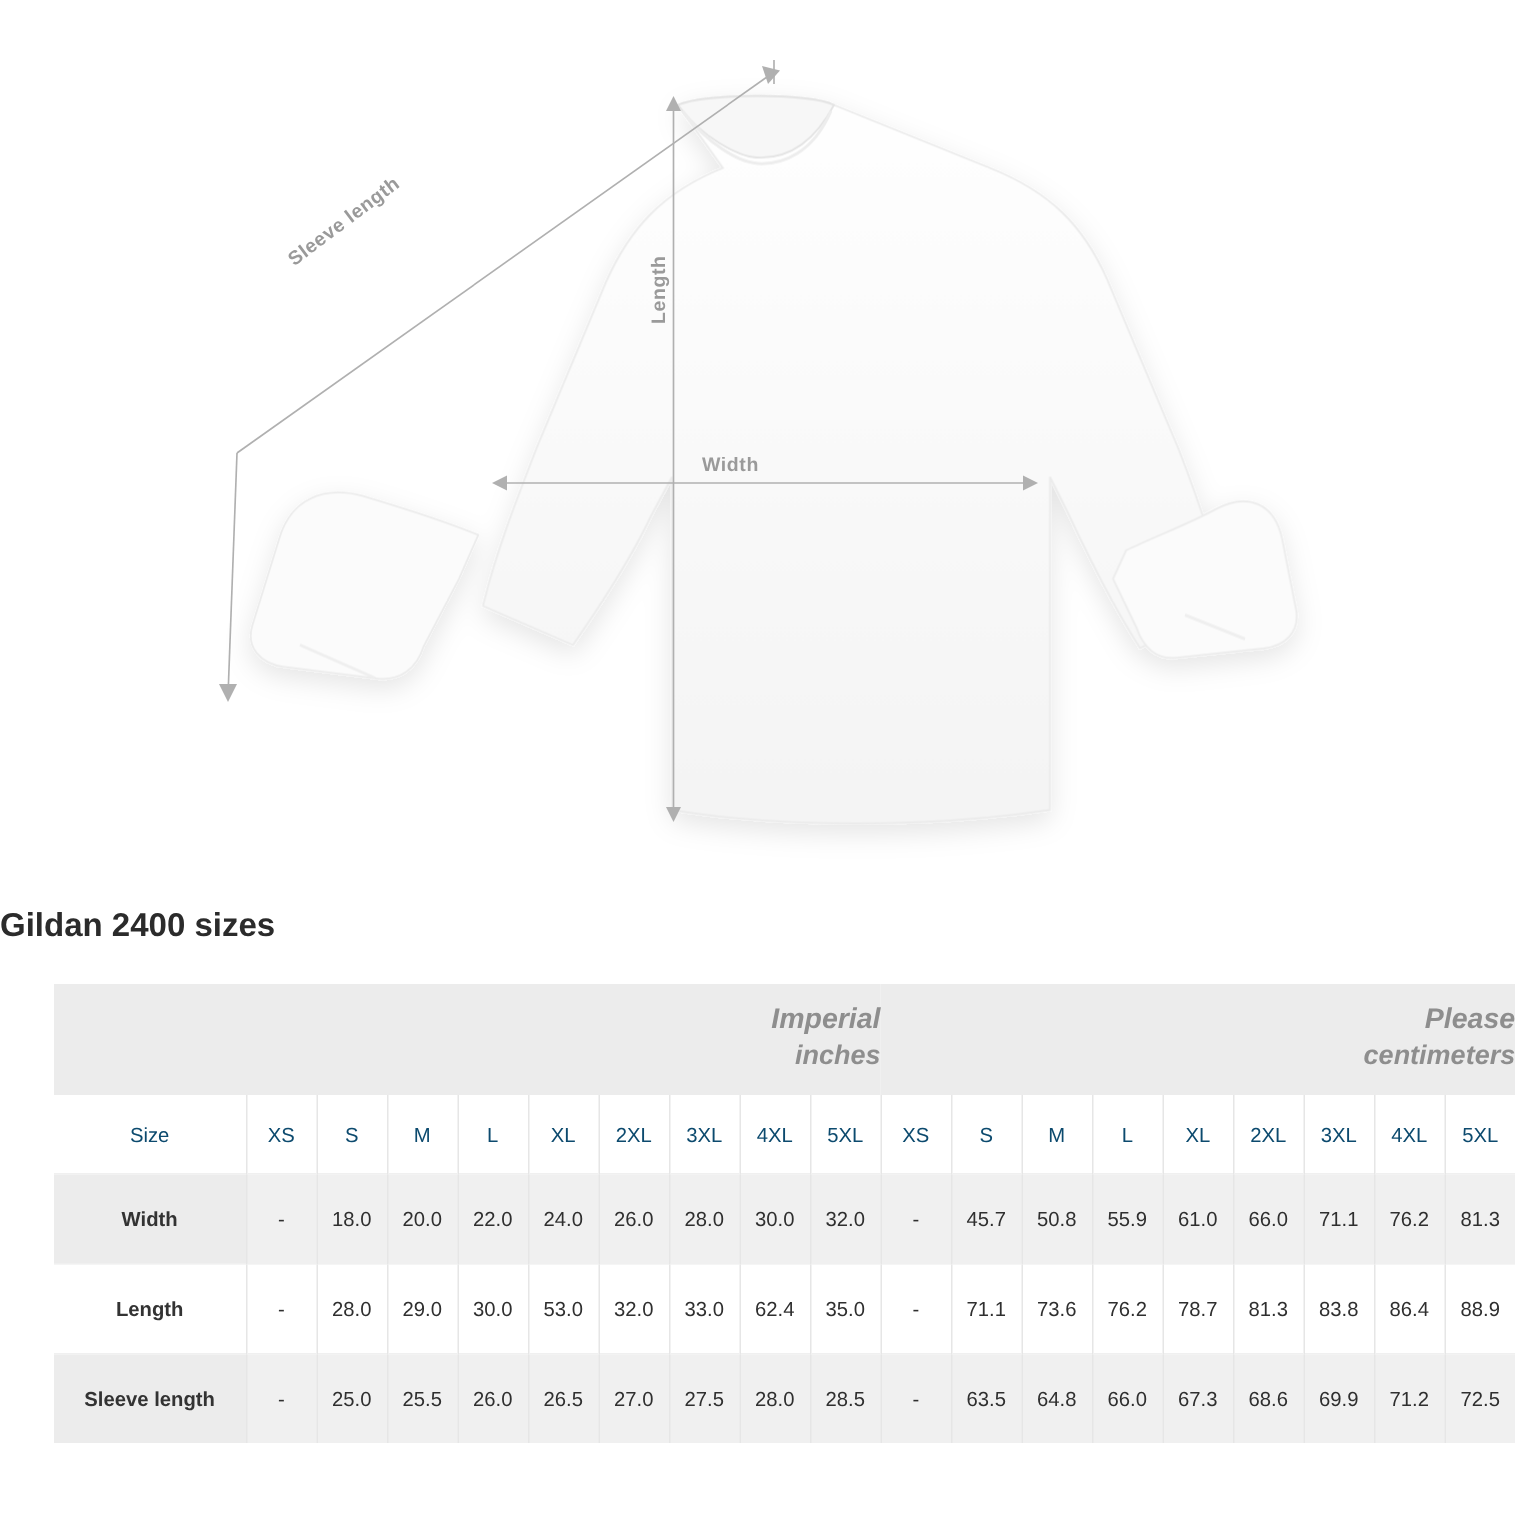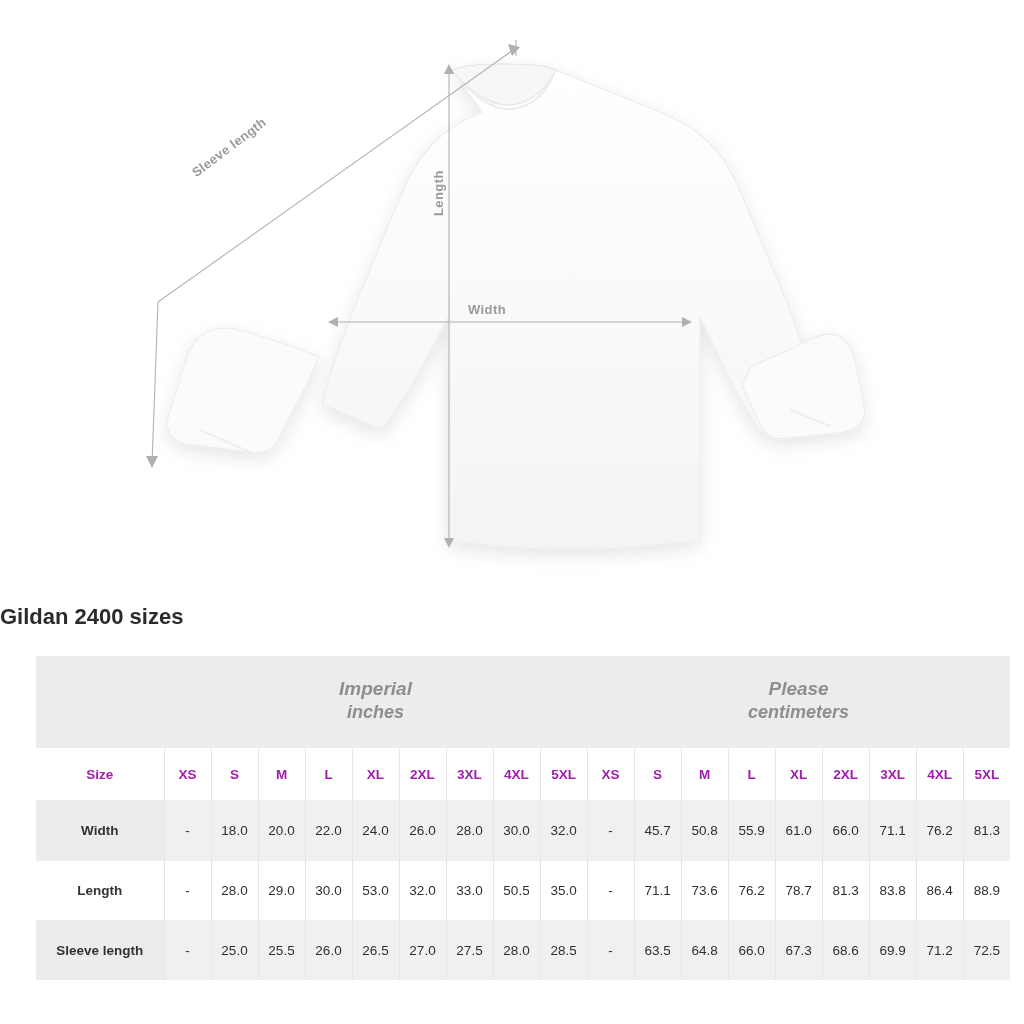--- a/index.html
+++ b/index.html
@@ -86,23 +86,23 @@
     table-layout: fixed;
   }
   table.size-table th,
   table.size-table td {
     padding: 0;
     margin: 0;
   }
 
   .unitrow th {
     background: #ececec;
-    height: 92px;
+    height: 74px;
     vertical-align: middle;
-    text-align: center;
+    text-align: right;
     border: none;
   }
   .unitrow th.blank {
     background: #ececec;
   }
   .unit-name {
     font-size: 19px;
     font-style: italic;
     font-weight: bold;
     color: #8e8e8e;
@@ -112,22 +112,22 @@
     font-size: 18px;
     font-style: italic;
     color: #8e8e8e;
     line-height: 1.4;
   }
 
   .headrow th {
     height: 52px;
     background: #ffffff;
     font-size: 13.5px;
-    font-weight: bold;
-    color: #a21caf;
+    font-weight: normal;
+    color: #0c4a6e;
     vertical-align: middle;
     border-left: 1px solid #e6e6e6;
   }
   .headrow th.rowlabel {
     border-left: none;
     background: #ffffff;
   }
   .headrow th.firstcol {
     border-left: 1px solid #e6e6e6;
   }
@@ -323,21 +323,21 @@
         </tr>
         <tr class="even">
           <td class="rowlabel">Length</td>
           <td>-</td>
           <td>28.0</td>
           <td>29.0</td>
           <td>30.0</td>
           <td>53.0</td>
           <td>32.0</td>
           <td>33.0</td>
-          <td>50.5</td>
+          <td>62.4</td>
           <td>35.0</td>
           <td>-</td>
           <td>71.1</td>
           <td>73.6</td>
           <td>76.2</td>
           <td>78.7</td>
           <td>81.3</td>
           <td>83.8</td>
           <td>86.4</td>
           <td>88.9</td>

